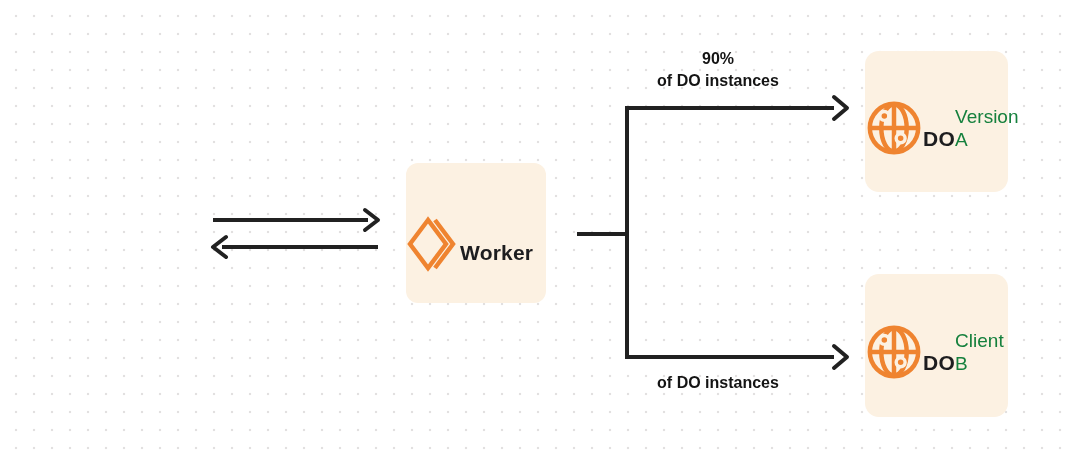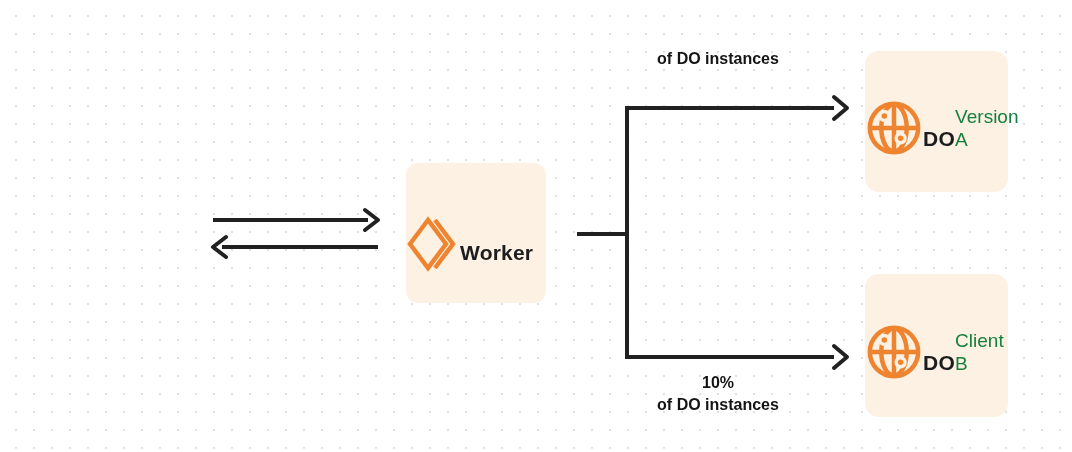--- a/index.html
+++ b/index.html
@@ -111,25 +111,25 @@
     <svg class="icon-block" width="54" height="60" viewBox="0 0 54 60">
       <g fill="none" stroke="var(--orange, #ef8430)" stroke-width="4.4" stroke-linejoin="miter">
         <path d="M22 6 L4 30 L22 54 L40 30 Z"></path>
         <path d="M29 6 L47 30 L29 54"></path>
       </g>
     </svg>
     <span class="title">Worker</span>
   </div>
 
   <div class="edge-label edge-label-top">
+    <div>90%</div>
     <div>of DO instances</div>
   </div>
 
   <div class="edge-label edge-label-bottom">
-    <div>10%</div>
     <div>of DO instances</div>
   </div>
 
   <div class="node node-do node-do-a">
     <svg class="icon-block" width="58" height="58" viewBox="0 0 48 48">
       <g fill="none" stroke="var(--orange, #ef8430)" stroke-width="3.7">
         <circle cx="24" cy="24" r="20"></circle>
         <line x1="4.5" y1="24" x2="43.5" y2="24"></line>
         <line x1="24" y1="4.5" x2="24" y2="43.5"></line>
         <ellipse cx="24" cy="24" rx="10.5" ry="19.5"></ellipse>

